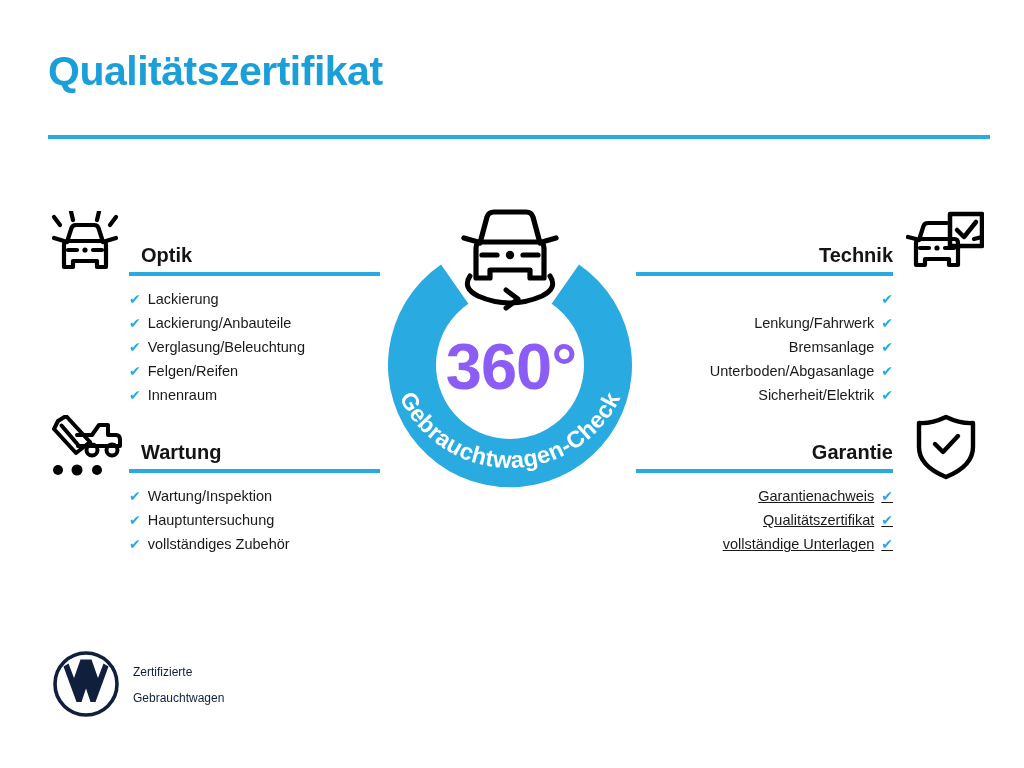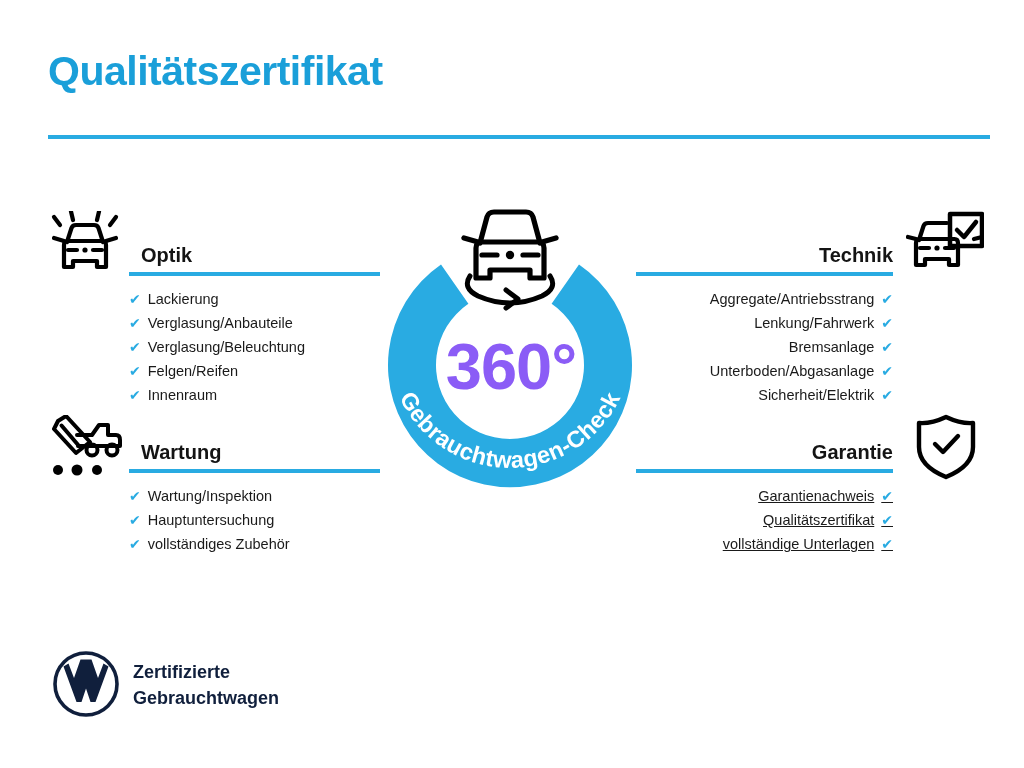--- a/index.html
+++ b/index.html
@@ -146,22 +146,22 @@
     position: absolute;
     left: 52px;
     top: 650px;
     width: 68px;
     height: 68px;
   }
   .footer-text {
     position: absolute;
     left: 133px;
     top: 659px;
-    font-size: 18px;
-    font-weight: 700;
+    font-size: 12px;
+    font-weight: 400;
     line-height: 26px;
     color: #101f3c;
     white-space: nowrap;
   }
 </style>
 </head>
 <body>
 
 <div class="page">
 
@@ -255,21 +255,21 @@
         <div class="section-title">Optik</div>
         <div class="section-rule"></div>
       </div>
       <ul class="items">
         <li class="item">
           <span class="check">✔</span>
           <span>Lackierung</span>
         </li>
         <li class="item">
           <span class="check">✔</span>
-          <span>Verglasung/Anbauteile</span>
+          <span>Lackierung/Anbauteile</span>
         </li>
         <li class="item">
           <span class="check">✔</span>
           <span>Verglasung/Beleuchtung</span>
         </li>
         <li class="item">
           <span class="check">✔</span>
           <span>Felgen/Reifen</span>
         </li>
         <li class="item">
@@ -298,21 +298,20 @@
         </li>
       </ul>
     </div>
   <div class="section right" id="sec-technik">
       <div class="section-head">
         <div class="section-title">Technik</div>
         <div class="section-rule"></div>
       </div>
       <ul class="items">
         <li class="item">
-          <span>Aggregate/Antriebsstrang</span>
           <span class="check">✔</span>
         </li>
         <li class="item">
           <span>Lenkung/Fahrwerk</span>
           <span class="check">✔</span>
         </li>
         <li class="item">
           <span>Bremsanlage</span>
           <span class="check">✔</span>
         </li>

